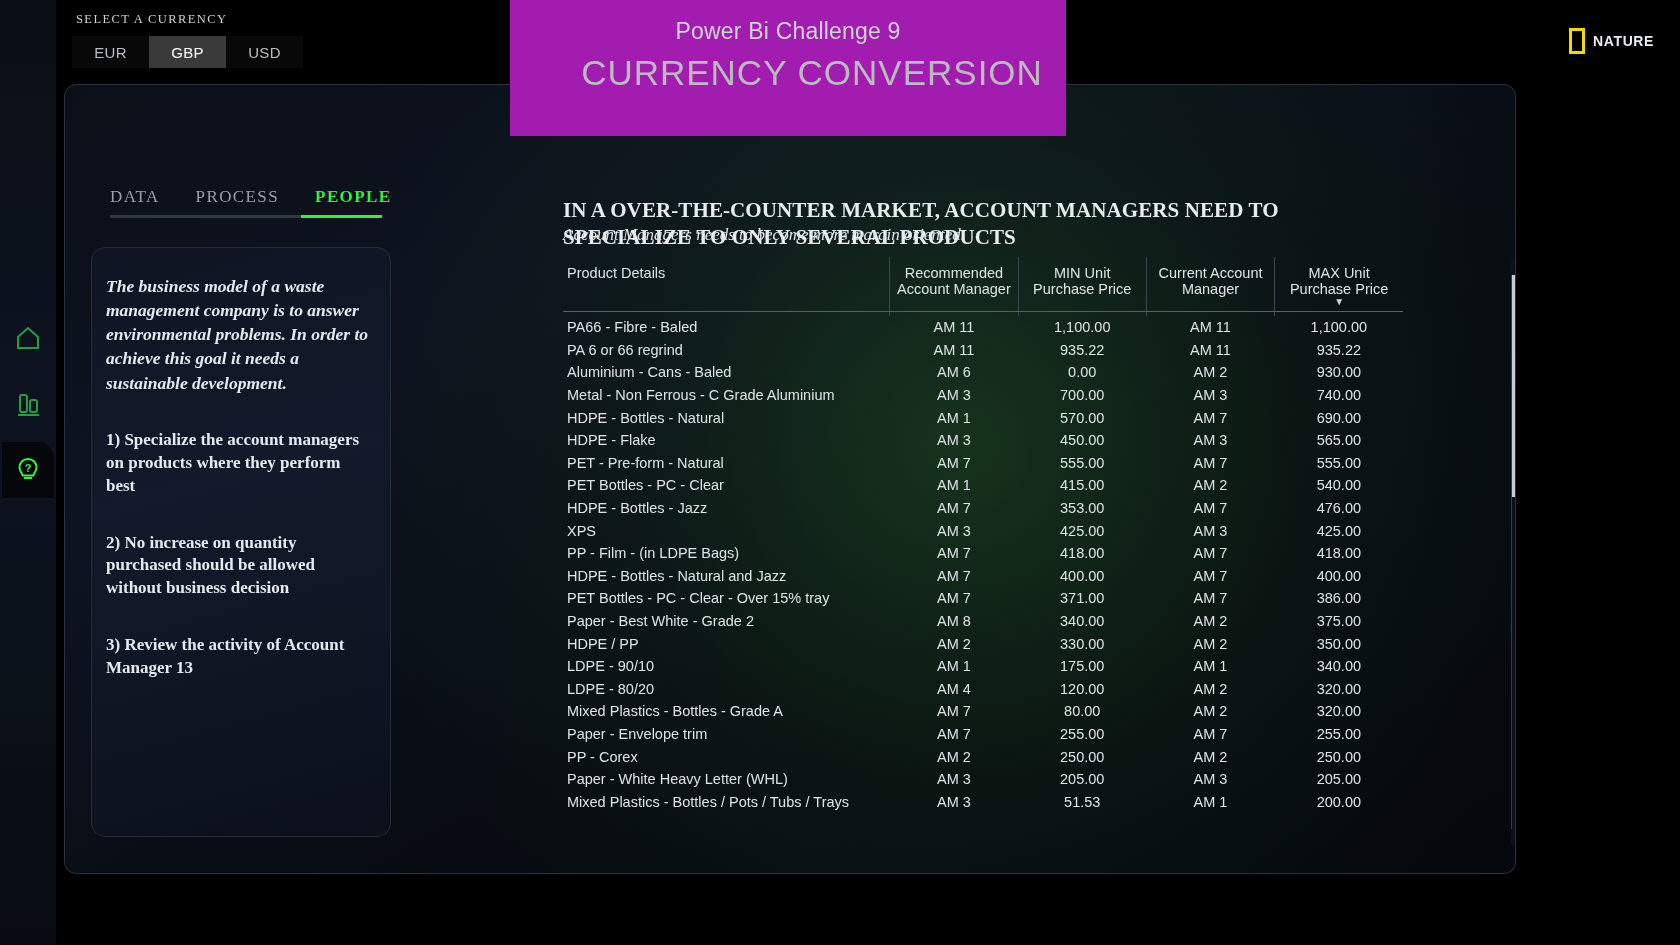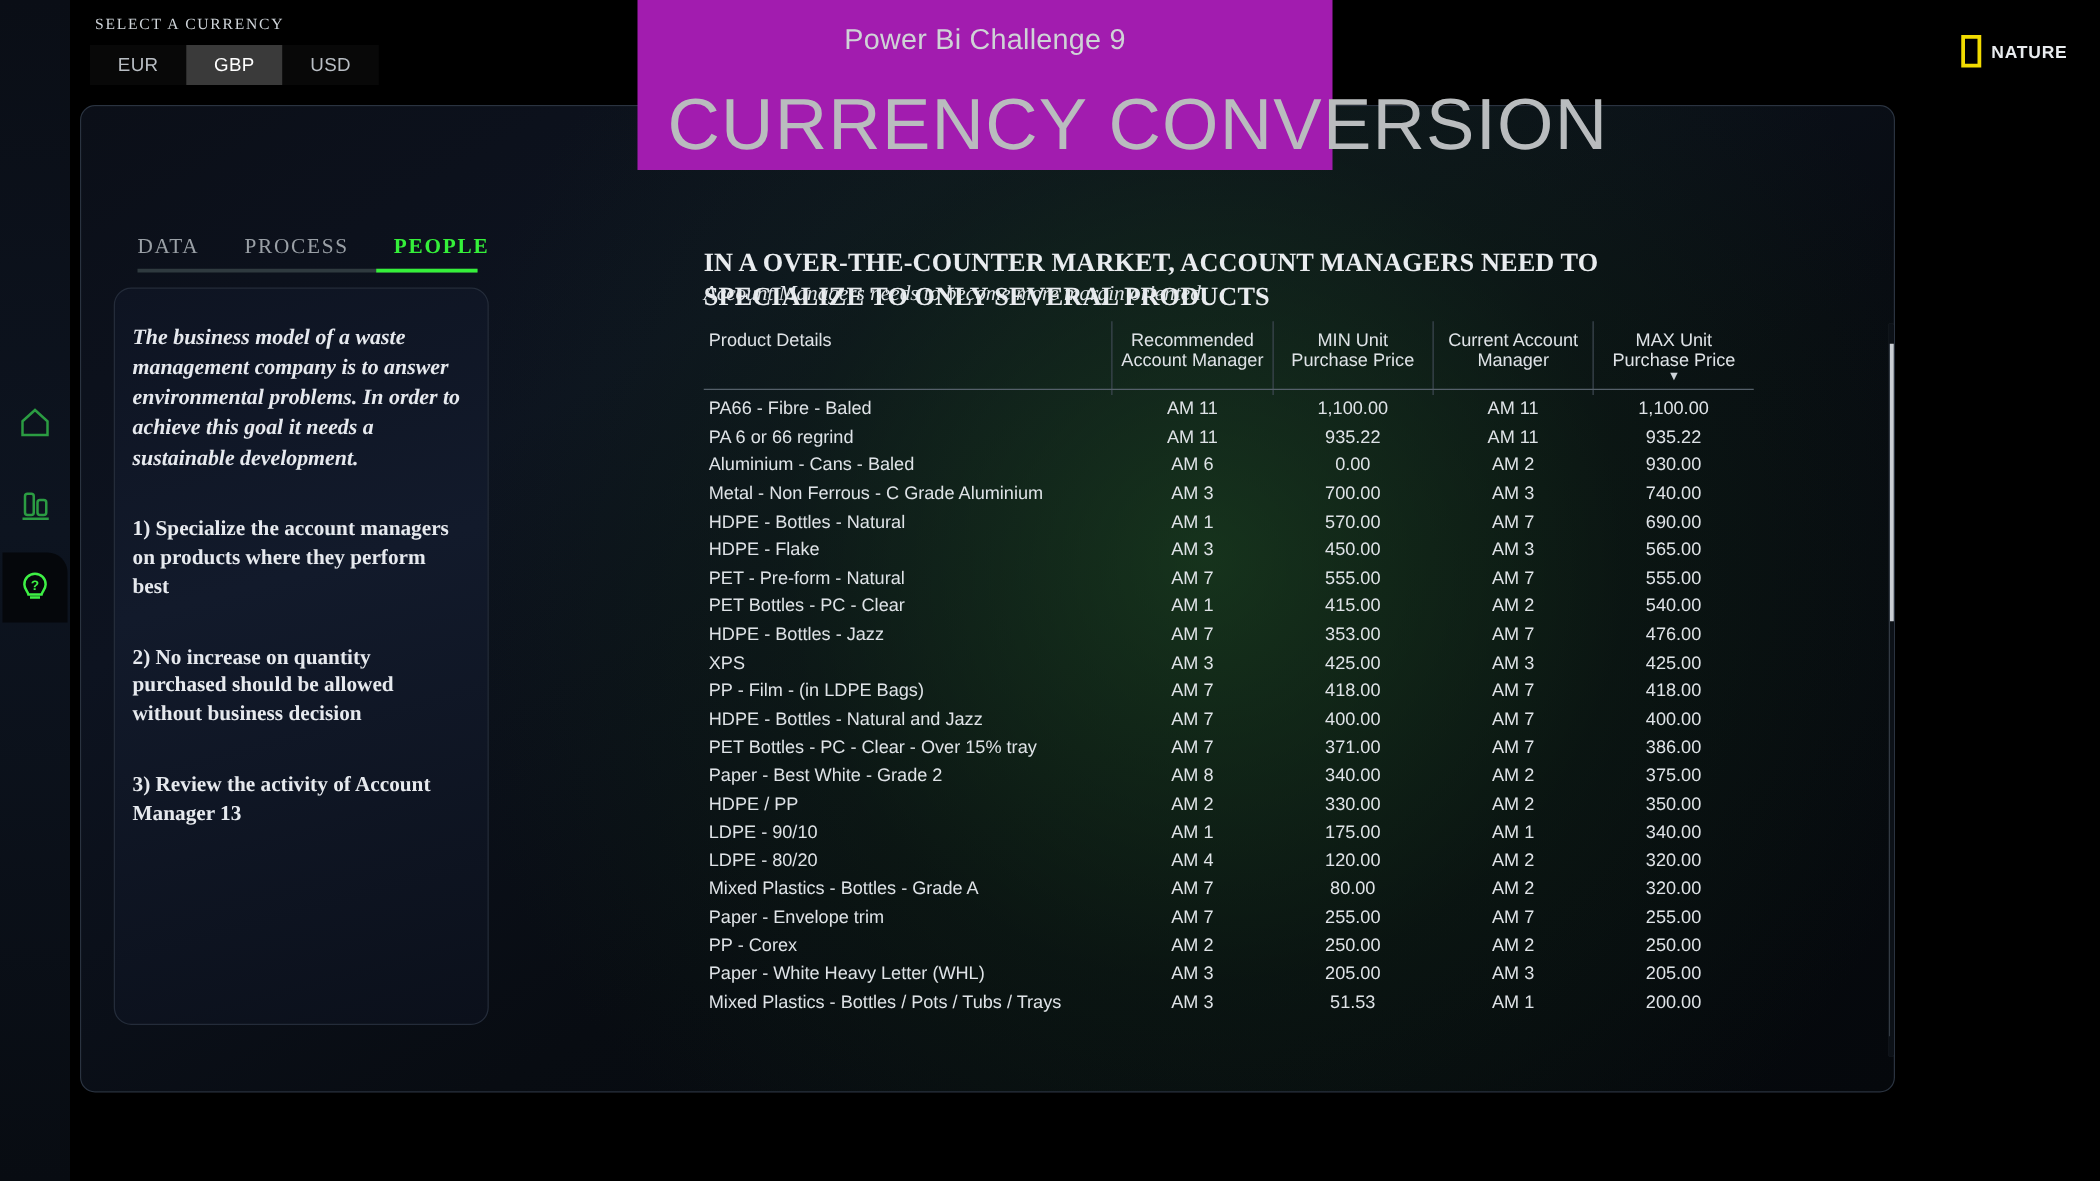--- a/index.html
+++ b/index.html
@@ -46,21 +46,21 @@
   .cbtn.sel{ background:#3a3a3a; color:#fff; }
   #title-block{
     position:absolute; left:510px; top:0; width:556px; height:136px;
     background:#a21caf; text-align:center; z-index:30;
   }
   #title-sub{
     font-size:23px; color:#cfd3d6; padding-top:18px; font-weight:400;
     letter-spacing:.2px;
   }
   #title-main{
-    font-size:58px; color:#b9bcbe; letter-spacing:1px; margin-top:21px;
+    font-size:35px; color:#b9bcbe; letter-spacing:1px; margin-top:8px;
     font-weight:400; white-space:nowrap; transform:translateX(24px);
   }
   #natgeo{
     position:absolute; right:26px; top:28px; display:flex; align-items:center; gap:8px; z-index:30;
   }
   #ng-rect{ width:16px; height:26px; border:3px solid #f2dc00; }
   #ng-text{ font-size:14px; font-weight:bold; color:#e9ecef; letter-spacing:.6px; }
   
   #canvas{
     position:absolute; left:64px; top:84px; width:1452px; height:790px;
@@ -80,21 +80,21 @@
   #tab-underline{
     position:absolute; left:45px; top:130px; width:272px; height:3px;
     background:#2f3a3f;
   }
   #tab-underline-active{
     position:absolute; left:236px; top:130px; width:81px; height:3px;
     background:#35f03a;
   }
   
   #narrative{
-    position:absolute; left:26px; top:145px; width:300px; height:590px;
+    position:absolute; left:26px; top:162px; width:300px; height:590px;
     border:1px solid #242c3a; border-radius:14px;
     background:linear-gradient(165deg,#0e1422 0%,#121a2b 40%,#0b101b 100%);
     padding:26px 18px 0 14px;
     font-family:"Liberation Serif", serif;
     color:#e6e9ee;
   }
   #lede{ font-size:17.5px; font-weight:bold; font-style:italic; line-height:1.38; }
   .point{ font-size:17px; font-weight:bold; line-height:1.35; margin-top:34px; }
   
   #headline{

